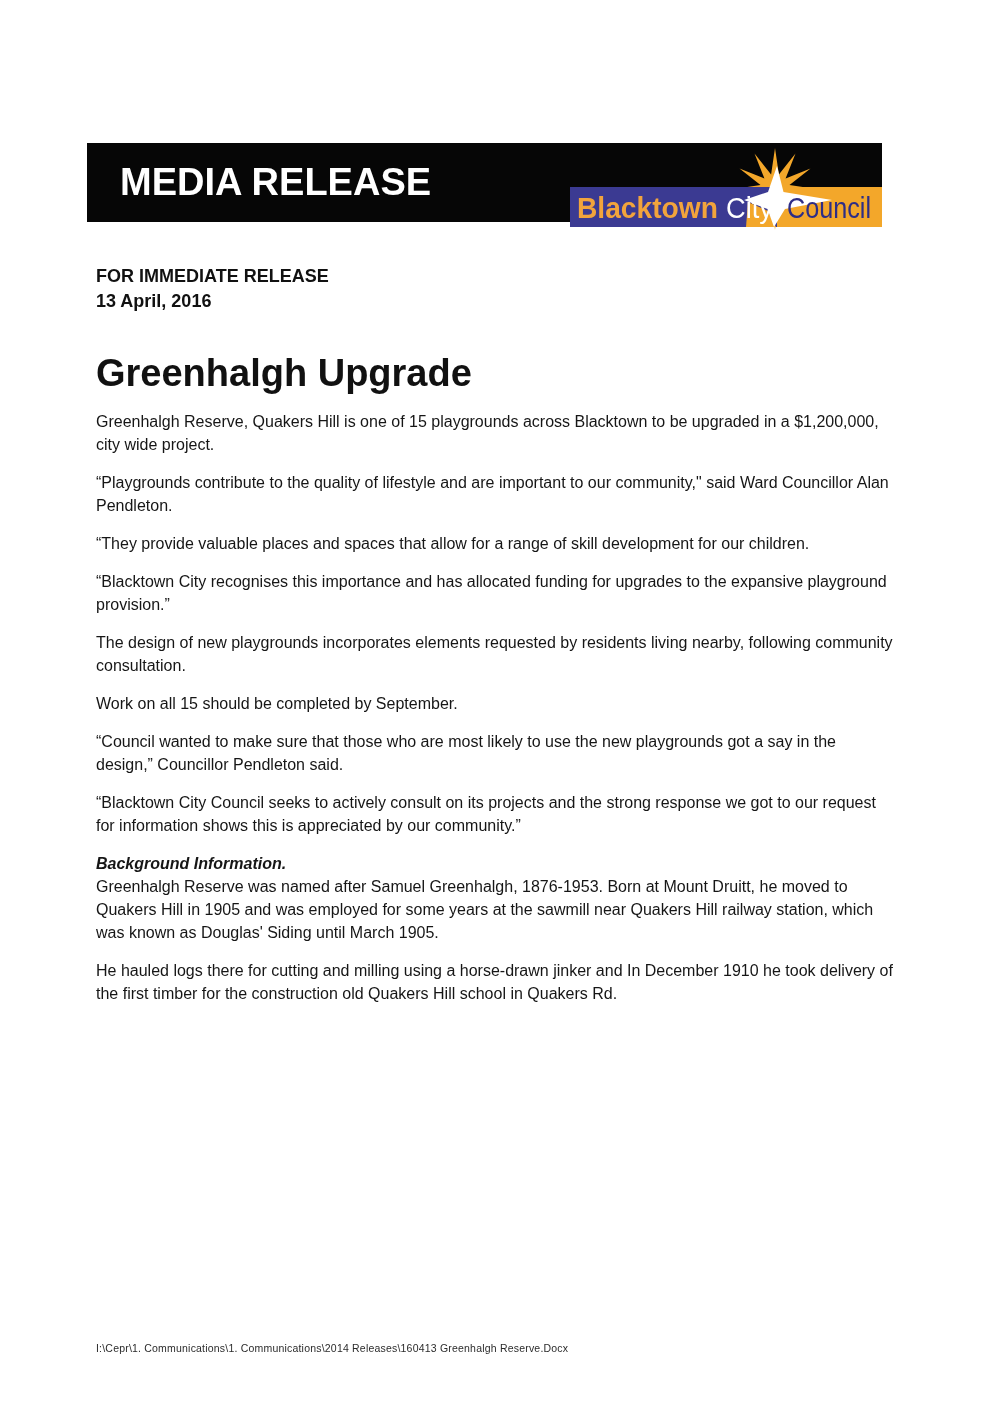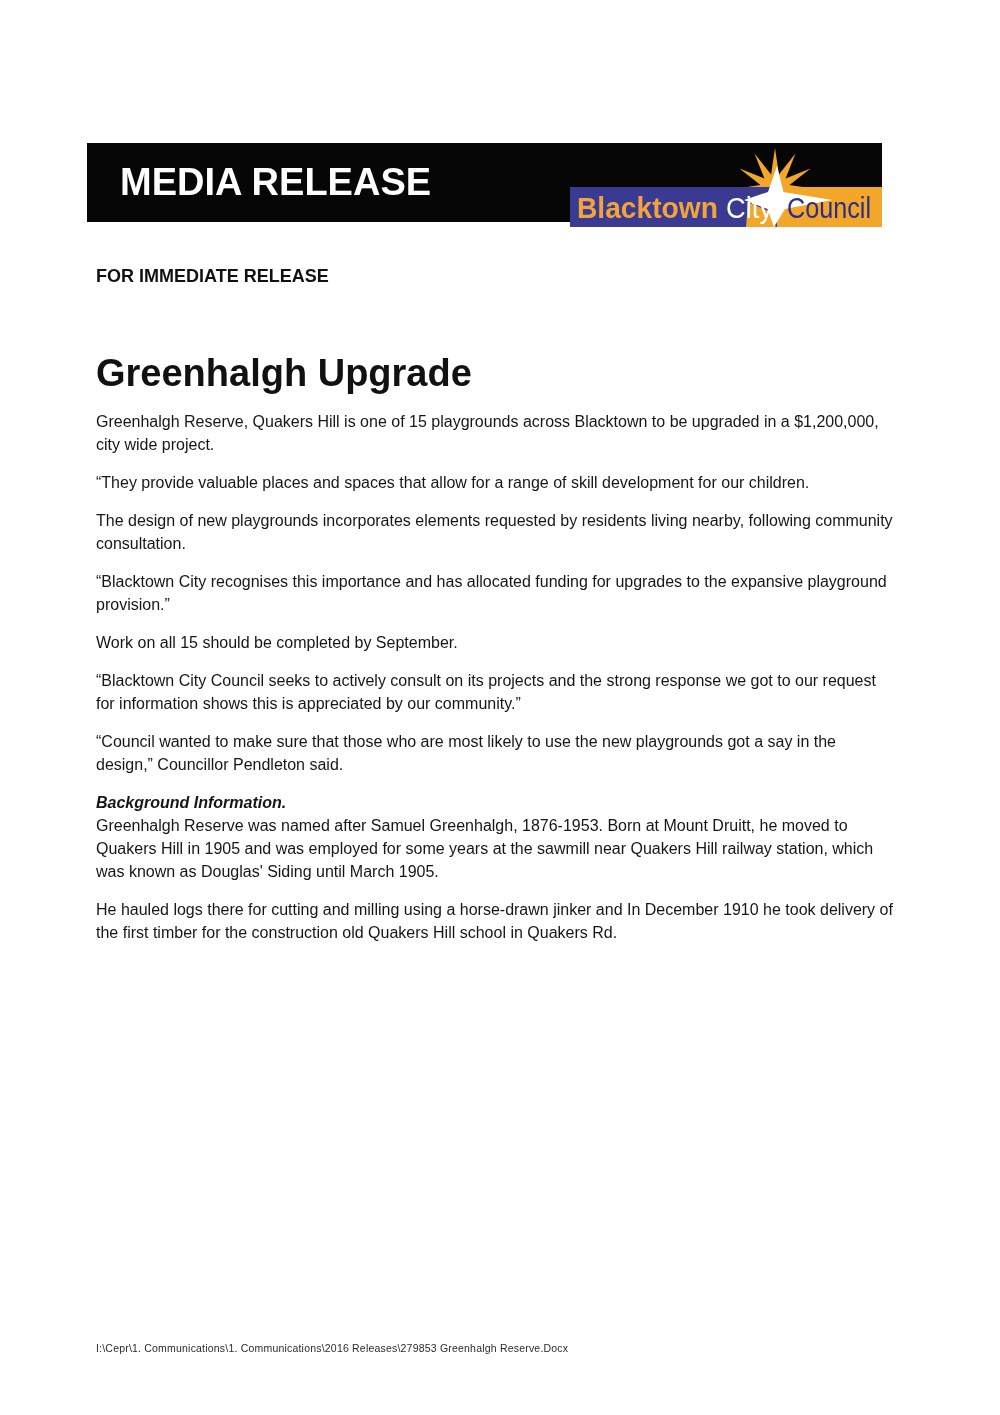--- a/index.html
+++ b/index.html
@@ -116,33 +116,35 @@
       <polygon fill="#FFFFFF" points="207,18 213.5,44 262,52 215,61 204,79 197.5,61 174,52 198,44"></polygon>
 
       <text x="7" y="69.5" class="logo-word-blacktown" textLength="141" lengthAdjust="spacingAndGlyphs">Blacktown</text>
       <text x="156" y="69.5" class="logo-word-city" textLength="47" lengthAdjust="spacingAndGlyphs">City</text>
       <text x="217" y="69.5" class="logo-word-council" textLength="84" lengthAdjust="spacingAndGlyphs">Council</text>
     </svg>
   </div>
 
   <div class="release-info">
     <div>FOR IMMEDIATE RELEASE</div>
+    <div>13 April, 2016</div>
   </div>
 
   <h1 class="doc-title">Greenhalgh Upgrade</h1>
 
   <div class="doc-body">
     <p>Greenhalgh Reserve, Quakers Hill is one of 15 playgrounds across Blacktown to be upgraded in a $1,200,000, city wide project.</p>
+    <p>“Playgrounds contribute to the quality of lifestyle and are important to our community," said Ward Councillor Alan Pendleton.</p>
     <p>“They provide valuable places and spaces that allow for a range of skill development for our children.</p>
+    <p>“Blacktown City recognises this importance and has allocated funding for upgrades to the expansive playground provision.”</p>
     <p>The design of new playgrounds incorporates elements requested by residents living nearby, following community consultation.</p>
-    <p>“Blacktown City recognises this importance and has allocated funding for upgrades to the expansive playground provision.”</p>
     <p>Work on all 15 should be completed by September.</p>
+    <p>“Council wanted to make sure that those who are most likely to use the new playgrounds got a say in the design,” Councillor Pendleton said.</p>
     <p>“Blacktown City Council seeks to actively consult on its projects and the strong response we got to our request for information shows this is appreciated by our community.”</p>
-    <p>“Council wanted to make sure that those who are most likely to use the new playgrounds got a say in the design,” Councillor Pendleton said.</p>
     <p>
       <strong class="bg-heading">Background Information.</strong><span>Greenhalgh Reserve was named after Samuel Greenhalgh, 1876-1953. Born at Mount Druitt, he moved to Quakers Hill in 1905 and was employed for some years at the sawmill near Quakers Hill railway station, which was known as Douglas' Siding until March 1905.</span>
     </p>
     <p>He hauled logs there for cutting and milling using a horse-drawn jinker and In December 1910 he took delivery of the first timber for the construction old Quakers Hill school in Quakers Rd.</p>
   </div>
 
-  <div class="doc-footer">I:\Cepr\1. Communications\1. Communications\2016 Releases\279853 Greenhalgh Reserve.Docx</div>
+  <div class="doc-footer">I:\Cepr\1. Communications\1. Communications\2014 Releases\160413 Greenhalgh Reserve.Docx</div>
 
 </div>
 
 </body></html>

